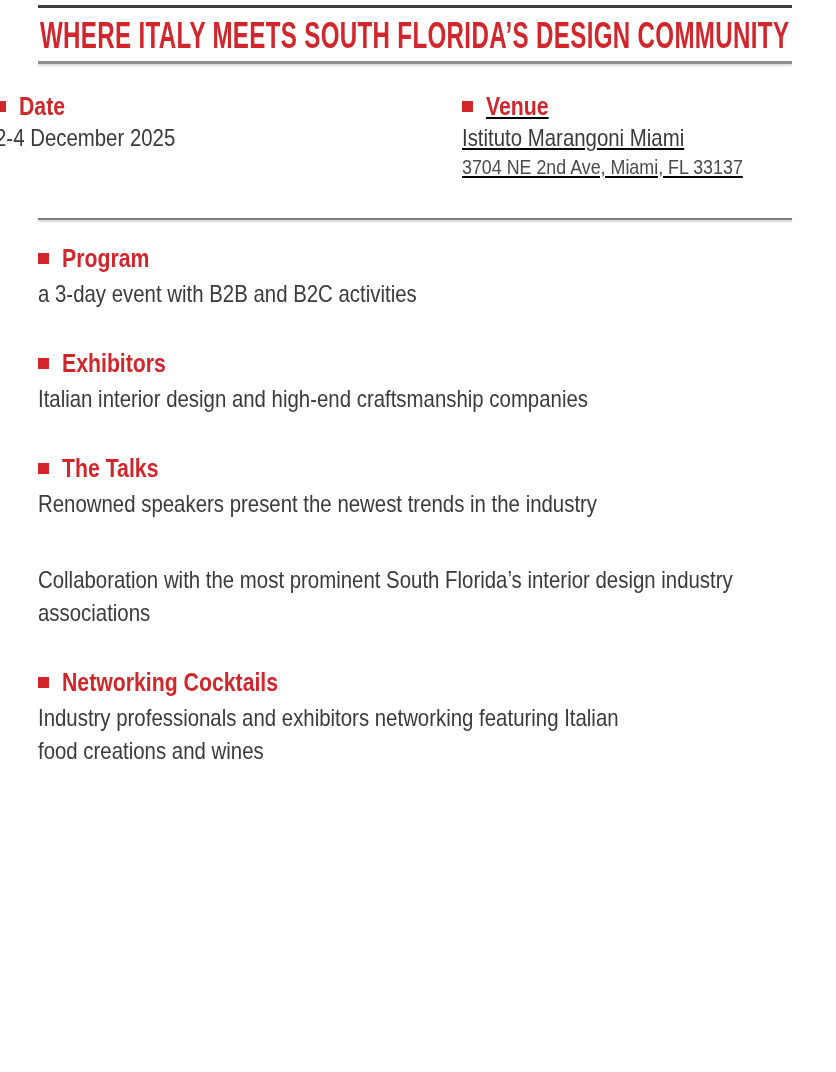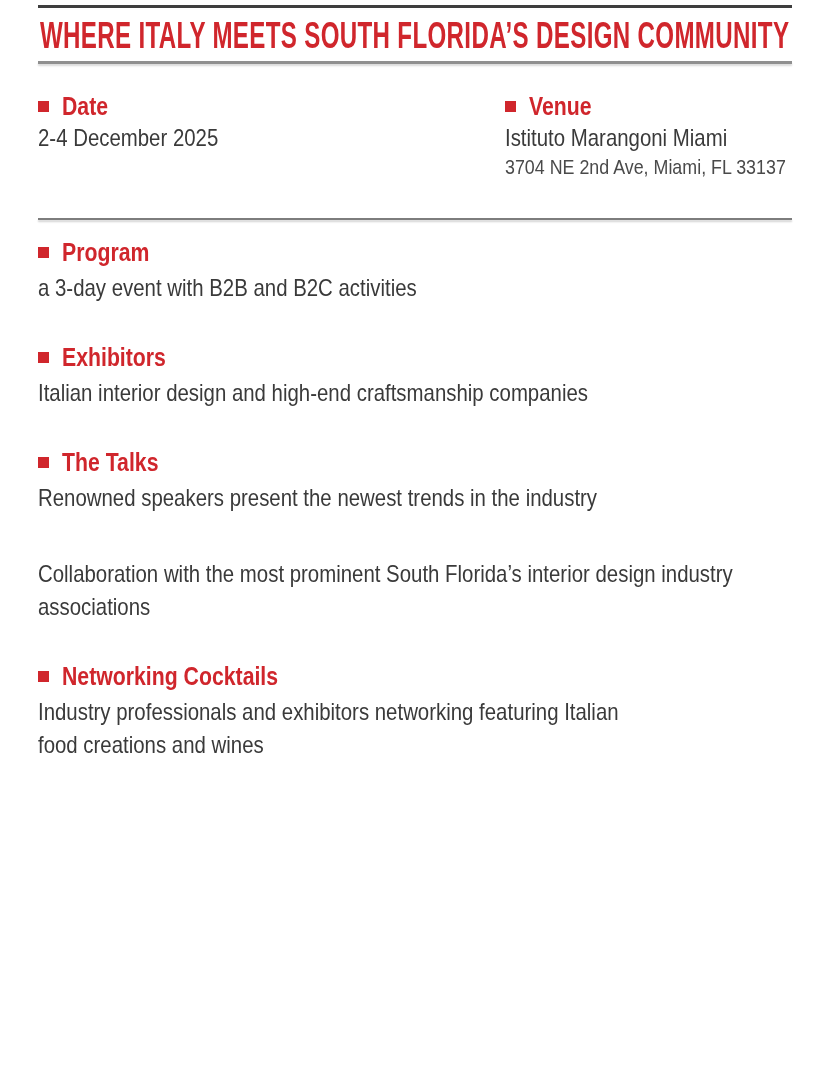--- a/index.html
+++ b/index.html
@@ -38,23 +38,24 @@
     color: var(--accent, #d0262c);
     white-space: nowrap;
     transform: scaleX(0.67);
     transform-origin: 0 50%;
     letter-spacing: 0.5px;
   }
 
   .info-row {
     display: flex;
     margin-top: 32px;
+    justify-content: flex-end;
   }
   .info-col-left { width: 467px; flex: 0 0 467px; }
-  .info-col-right { flex: 1; }
+  .info-col-right { flex: 1; text-decoration: underline; }
 
   .heading-row {
     display: flex;
     align-items: center;
     height: 20px;
   }
   .bullet {
     flex: 0 0 11px;
     width: 11px;
     height: 11px;
@@ -85,21 +86,21 @@
   .address-text {
     font-size: 21px;
     line-height: 25px;
     margin-top: 2px;
     color: #4a4a4a;
     white-space: nowrap;
     transform: scaleX(0.85);
     transform-origin: 0 50%;
   }
 
-  .sections { margin-top: 22px; }
+  .sections { margin-top: 28px; }
   .section { margin-bottom: 43px; }
   .section .heading-row { margin-bottom: 9px; }
   .line {
     font-size: 24px;
     line-height: 33px;
     color: #3a3a3a;
     white-space: nowrap;
     transform: scaleX(0.85);
     transform-origin: 0 50%;
   }

